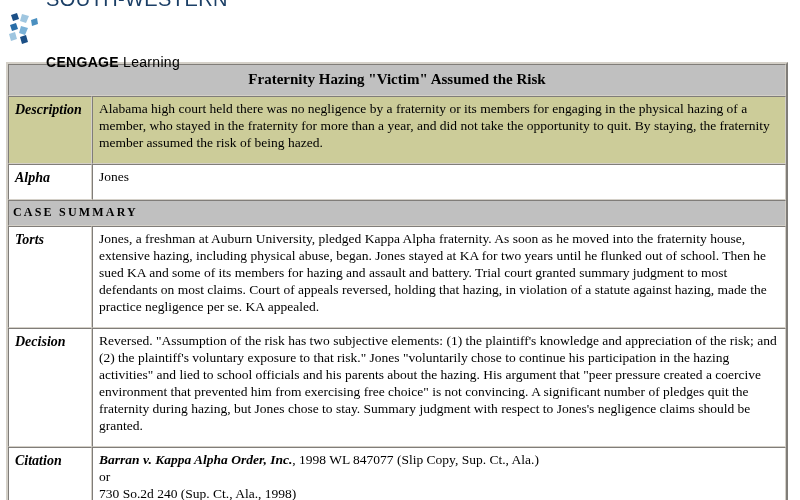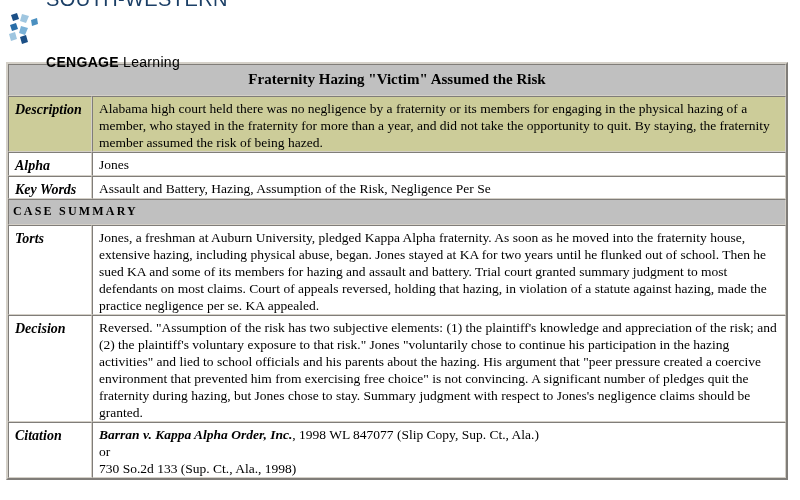--- a/index.html
+++ b/index.html
@@ -57,21 +57,21 @@
     width: 782px;
     margin: 14px 0 0 6px;
     border-collapse: separate;
     border-spacing: 0;
     border: 2px outset #d4d0c8;
     background: #ffffff;
     table-layout: fixed;
   }
   .case-table td {
     border: 1px inset #d4d0c8;
-    padding: 3px 6px 0 6px;
+    padding: 3px 6px 12px 6px;
     font-size: 13.5px;
     line-height: 1.26;
     vertical-align: top;
   }
   .col-label { width: 84px; }
 
   td.title-cell {
     background: #c0c0c0;
     text-align: center;
     font-weight: bold;
@@ -130,41 +130,37 @@
     <tr class="desc-row">
       <td class="label-cell">Description</td>
       <td class="value-cell">Alabama high court held there was no negligence by a fraternity or its members for engaging in the physical hazing of a member, who stayed in the fraternity for more than a year, and did not take the opportunity to quit. By staying, the fraternity member assumed the risk of being hazed.</td>
     </tr>
 
     <tr>
       <td class="label-cell">Alpha</td>
       <td class="value-cell">Jones</td>
     </tr>
 
-    <tr>
-      <td class="label-cell">Key Words</td>
-      <td class="value-cell">Assault and Battery, Hazing, Assumption of the Risk, Negligence Per Se</td>
-    </tr>
 
     <tr>
       <td class="section-cell" colspan="2">CASE SUMMARY</td>
     </tr>
 
     <tr>
       <td class="label-cell">Torts</td>
       <td class="value-cell">Jones, a freshman at Auburn University, pledged Kappa Alpha fraternity. As soon as he moved into the fraternity house, extensive hazing, including physical abuse, began. Jones stayed at KA for two years until he flunked out of school. Then he sued KA and some of its members for hazing and assault and battery. Trial court granted summary judgment to most defendants on most claims. Court of appeals reversed, holding that hazing, in violation of a statute against hazing, made the practice negligence per se. KA appealed.</td>
     </tr>
 
     <tr>
       <td class="label-cell">Decision</td>
       <td class="value-cell">Reversed. "Assumption of the risk has two subjective elements: (1) the plaintiff's knowledge and appreciation of the risk; and (2) the plaintiff's voluntary exposure to that risk." Jones "voluntarily chose to continue his participation in the hazing activities" and lied to school officials and his parents about the hazing. His argument that "peer pressure created a coercive environment that prevented him from exercising free choice" is not convincing. A significant number of pledges quit the fraternity during hazing, but Jones chose to stay. Summary judgment with respect to Jones's negligence claims should be granted.</td>
     </tr>
 
     <tr>
       <td class="label-cell">Citation</td>
       <td class="value-cell">
         <span class="cite-main">Barran v. Kappa Alpha Order, Inc.</span><span>, 1998 WL 847077 (Slip Copy, Sup. Ct., Ala.)</span><br>
         <span>or</span><br>
-        <span>730 So.2d 133 (Sup. Ct., Ala., 1998)</span>
+        <span>730 So.2d 240 (Sup. Ct., Ala., 1998)</span>
       </td>
     </tr>
   </tbody>
 </table>
 
 </body></html>

